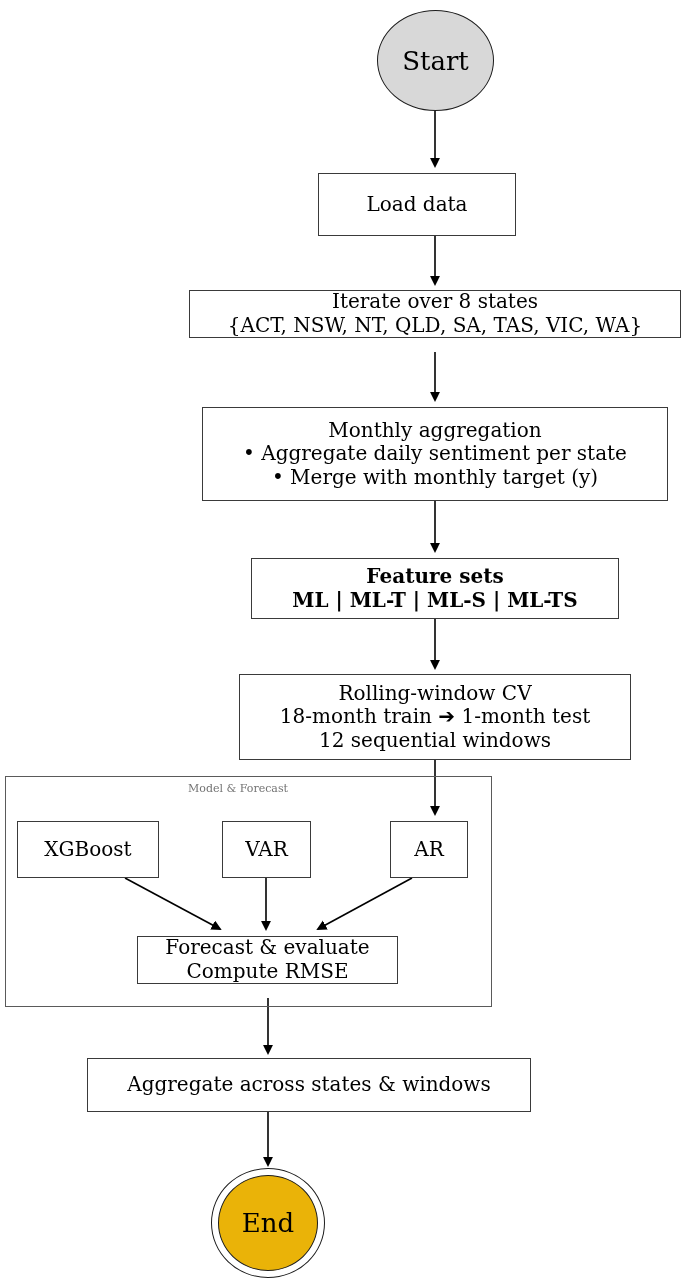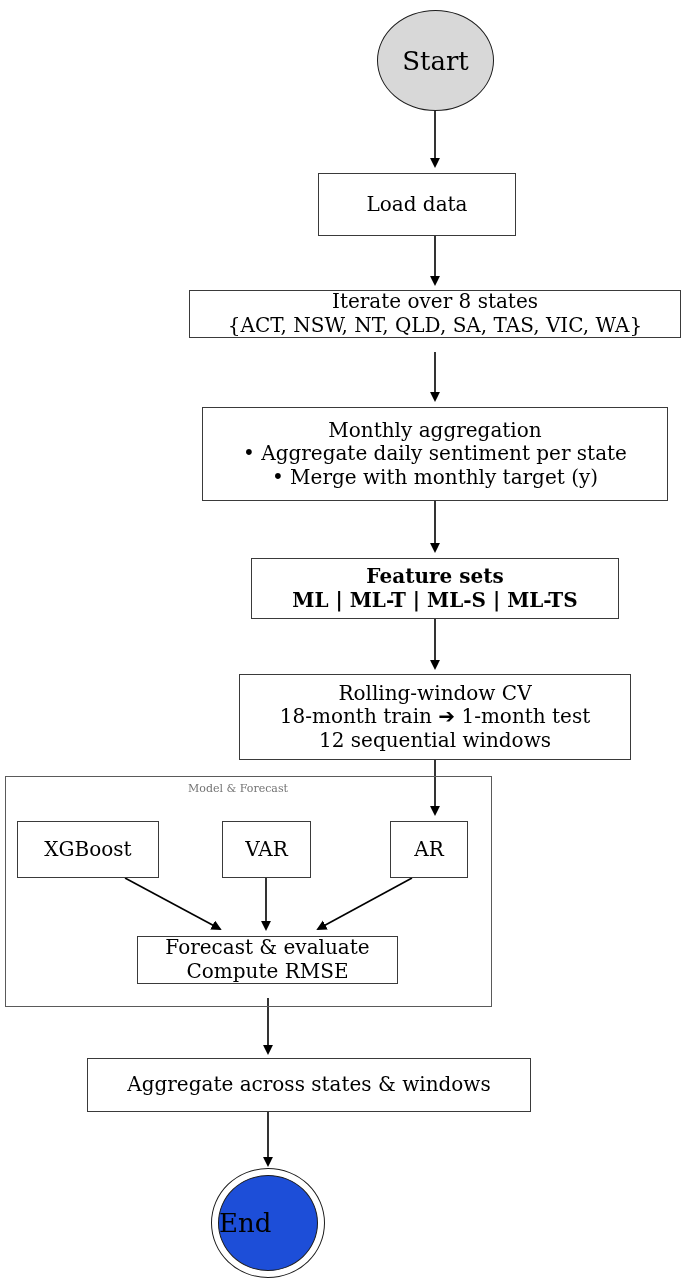--- a/index.html
+++ b/index.html
@@ -59,24 +59,25 @@
     background: transparent;
     border: 1.6px solid #1c1c1c;
   }
   .terminator.double .inner {
     position: absolute;
     left: 6px;
     top: 6px;
     right: 6px;
     bottom: 6px;
     border-radius: 50%;
-    background: #1d4ed8;
+    background: #eab308;
     border: 1.6px solid #1c1c1c;
     display: flex;
     align-items: center;
+    justify-content: center;
   }
   .cluster {
     position: absolute;
     box-sizing: border-box;
     border: 1.3px solid #5a5a5a;
     background: transparent;
   }
   .cluster-label {
     position: absolute;
     font-size: 11px;

